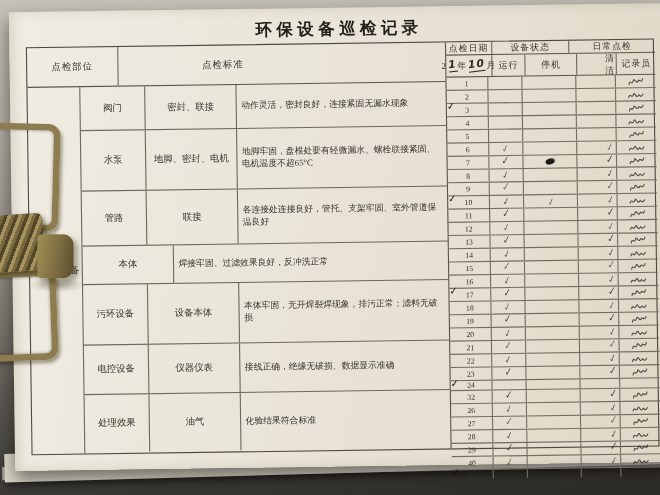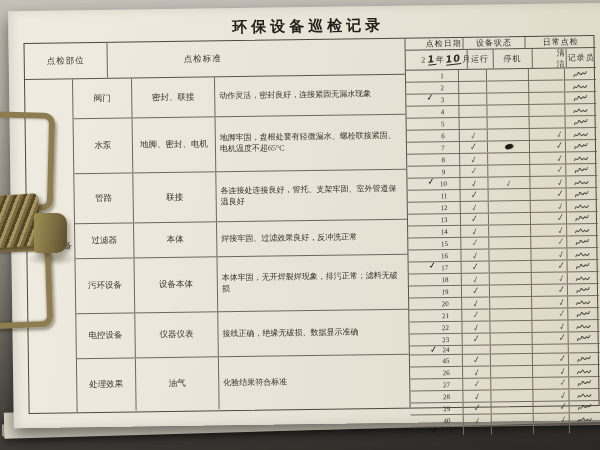--- a/index.html
+++ b/index.html
@@ -34,21 +34,21 @@
   .lrow{display:flex;border-bottom:1px solid #6e675c;box-sizing:border-box;}
   .lrow:last-child{border-bottom:none;}
   .lrow .cell{font-size:8.5px;}
   .lrow .std{justify-content:flex-start;text-align:left;font-size:8px;line-height:1.35;
     padding:2px 4px;border-right:none;}
   
   .rsec{width:191px;display:flex;flex-direction:column;border-left:1px solid #5a5449;box-sizing:border-box;}
   .rh1,.rh2{display:flex;box-sizing:border-box;border-bottom:1px solid #5a5449;}
   .rh1{height:16px;}.rh2{height:20px;}
   .rh1 .cell,.rh2 .cell{font-size:8px;letter-spacing:1px;}
-  .c-date{width:42px;margin-left:20px;}.c-run{width:35px;}.c-stop{width:54px;}.c-clean{width:38px;padding-left:24px;}.c-rec{width:40px;border-right:none!important;}
+  .c-date{width:42px;}.c-run{width:35px;}.c-stop{width:54px;}.c-clean{width:38px;padding-left:24px;}.c-rec{width:40px;border-right:none!important;}
   .g-status{width:70px;}.g-daily{width:78px;border-right:none!important;}
   .dateval{letter-spacing:0;font-size:7.5px;white-space:nowrap;}
   .hand{font-family:"DejaVu Sans",sans-serif;font-size:9.5px;font-weight:bold;font-style:italic;
     color:#2a2620;border-bottom:1px solid #2a2620;display:inline-block;line-height:1;
     transform:rotate(-6deg);margin:0 1px;}
   .rbody{flex:1;display:flex;flex-direction:column;}
   .rrow{flex:1;display:flex;border-bottom:1px solid #736c60;box-sizing:border-box;}
   .rrow:last-child{border-bottom:none;}
   .rc{box-sizing:border-box;border-right:1px solid #736c60;display:flex;align-items:center;
     justify-content:center;position:relative;overflow:visible;}
@@ -108,21 +108,20 @@
                 <div class="cell w-item">水泵</div>
                 <div class="cell w-part">地脚、密封、电机</div>
                 <div class="cell w-std std">地脚牢固，盘根处要有轻微漏水、螺栓联接紧固、电机温度不超65°C</div>
               </div>
               <div class="lrow" style="height: 50px;">
                 <div class="cell w-item">管路</div>
                 <div class="cell w-part">联接</div>
                 <div class="cell w-std std">各连接处连接良好，管托、支架牢固、室外管道保温良好</div>
               </div>
               <div class="lrow" style="height: 35px;">
-                <div class="cell w-item">过滤器</div>
                 <div class="cell w-part">本体</div>
                 <div class="cell w-std std">焊接牢固、过滤效果良好，反冲洗正常</div>
               </div>
               <div class="lrow" style="height: 55px;">
                 <div class="cell w-item">污环设备</div>
                 <div class="cell w-part">设备本体</div>
                 <div class="cell w-std std">本体牢固，无开焊裂焊现象，排污正常；滤料无破损</div>
               </div>
               <div class="lrow" style="height: 45px;">
                 <div class="cell w-item">电控设备</div>
@@ -541,21 +540,21 @@
                 <span class="wk">✓</span>
                 <span class="dnum">24</span>
               </div>
               <div class="rc c-run"></div>
               <div class="rc c-stop"></div>
               <div class="rc c-clean"></div>
               <div class="rc c-rec"></div>
             </div>
             <div class="rrow">
               <div class="rc c-date">
-                <span class="dnum">45</span>
+                <span class="dnum">32</span>
               </div>
               <div class="rc c-run">
                 <span class="ck">✓</span>
               </div>
               <div class="rc c-stop"></div>
               <div class="rc c-clean">
                 <span class="ck">✓</span>
               </div>
               <div class="rc c-rec">
                 <svg viewBox="0 0 20 12" class="sigsvg">

